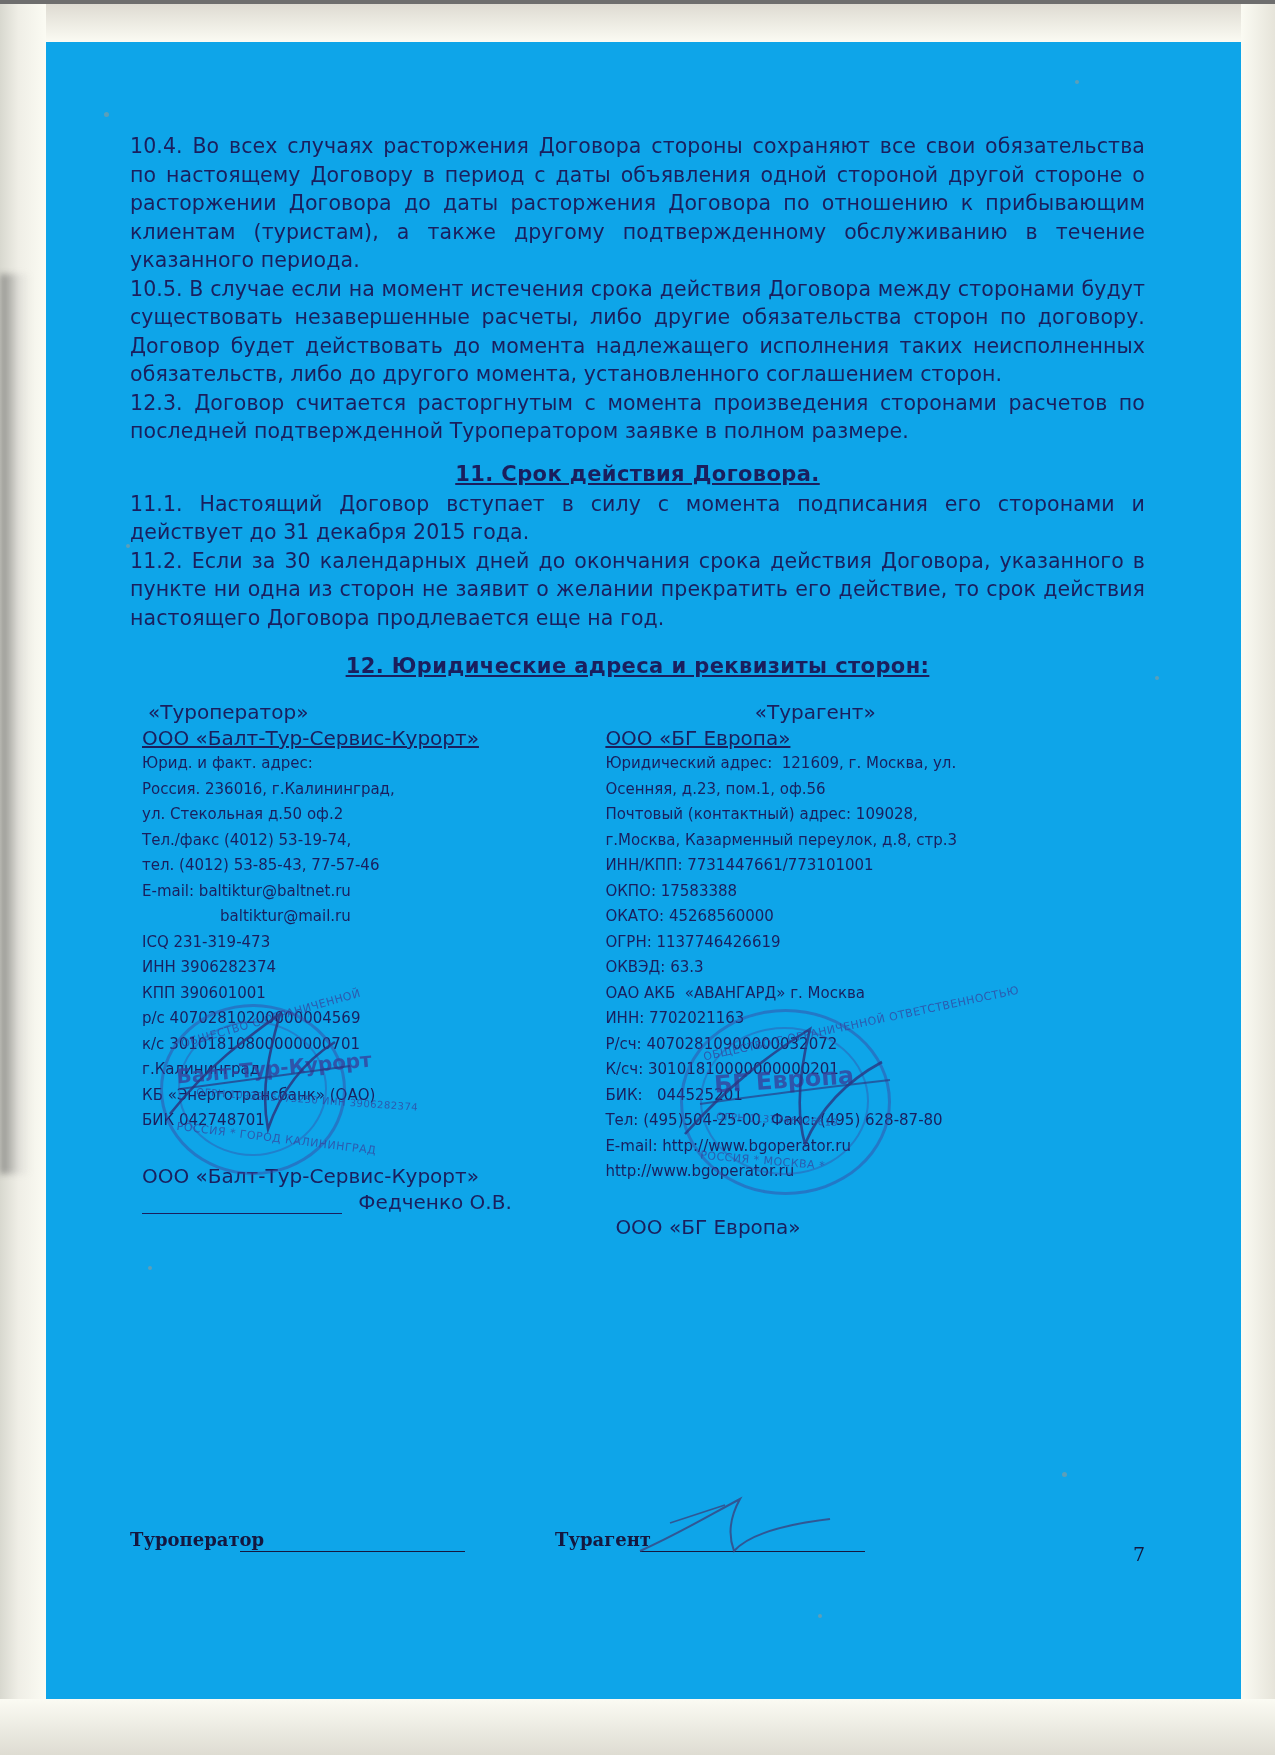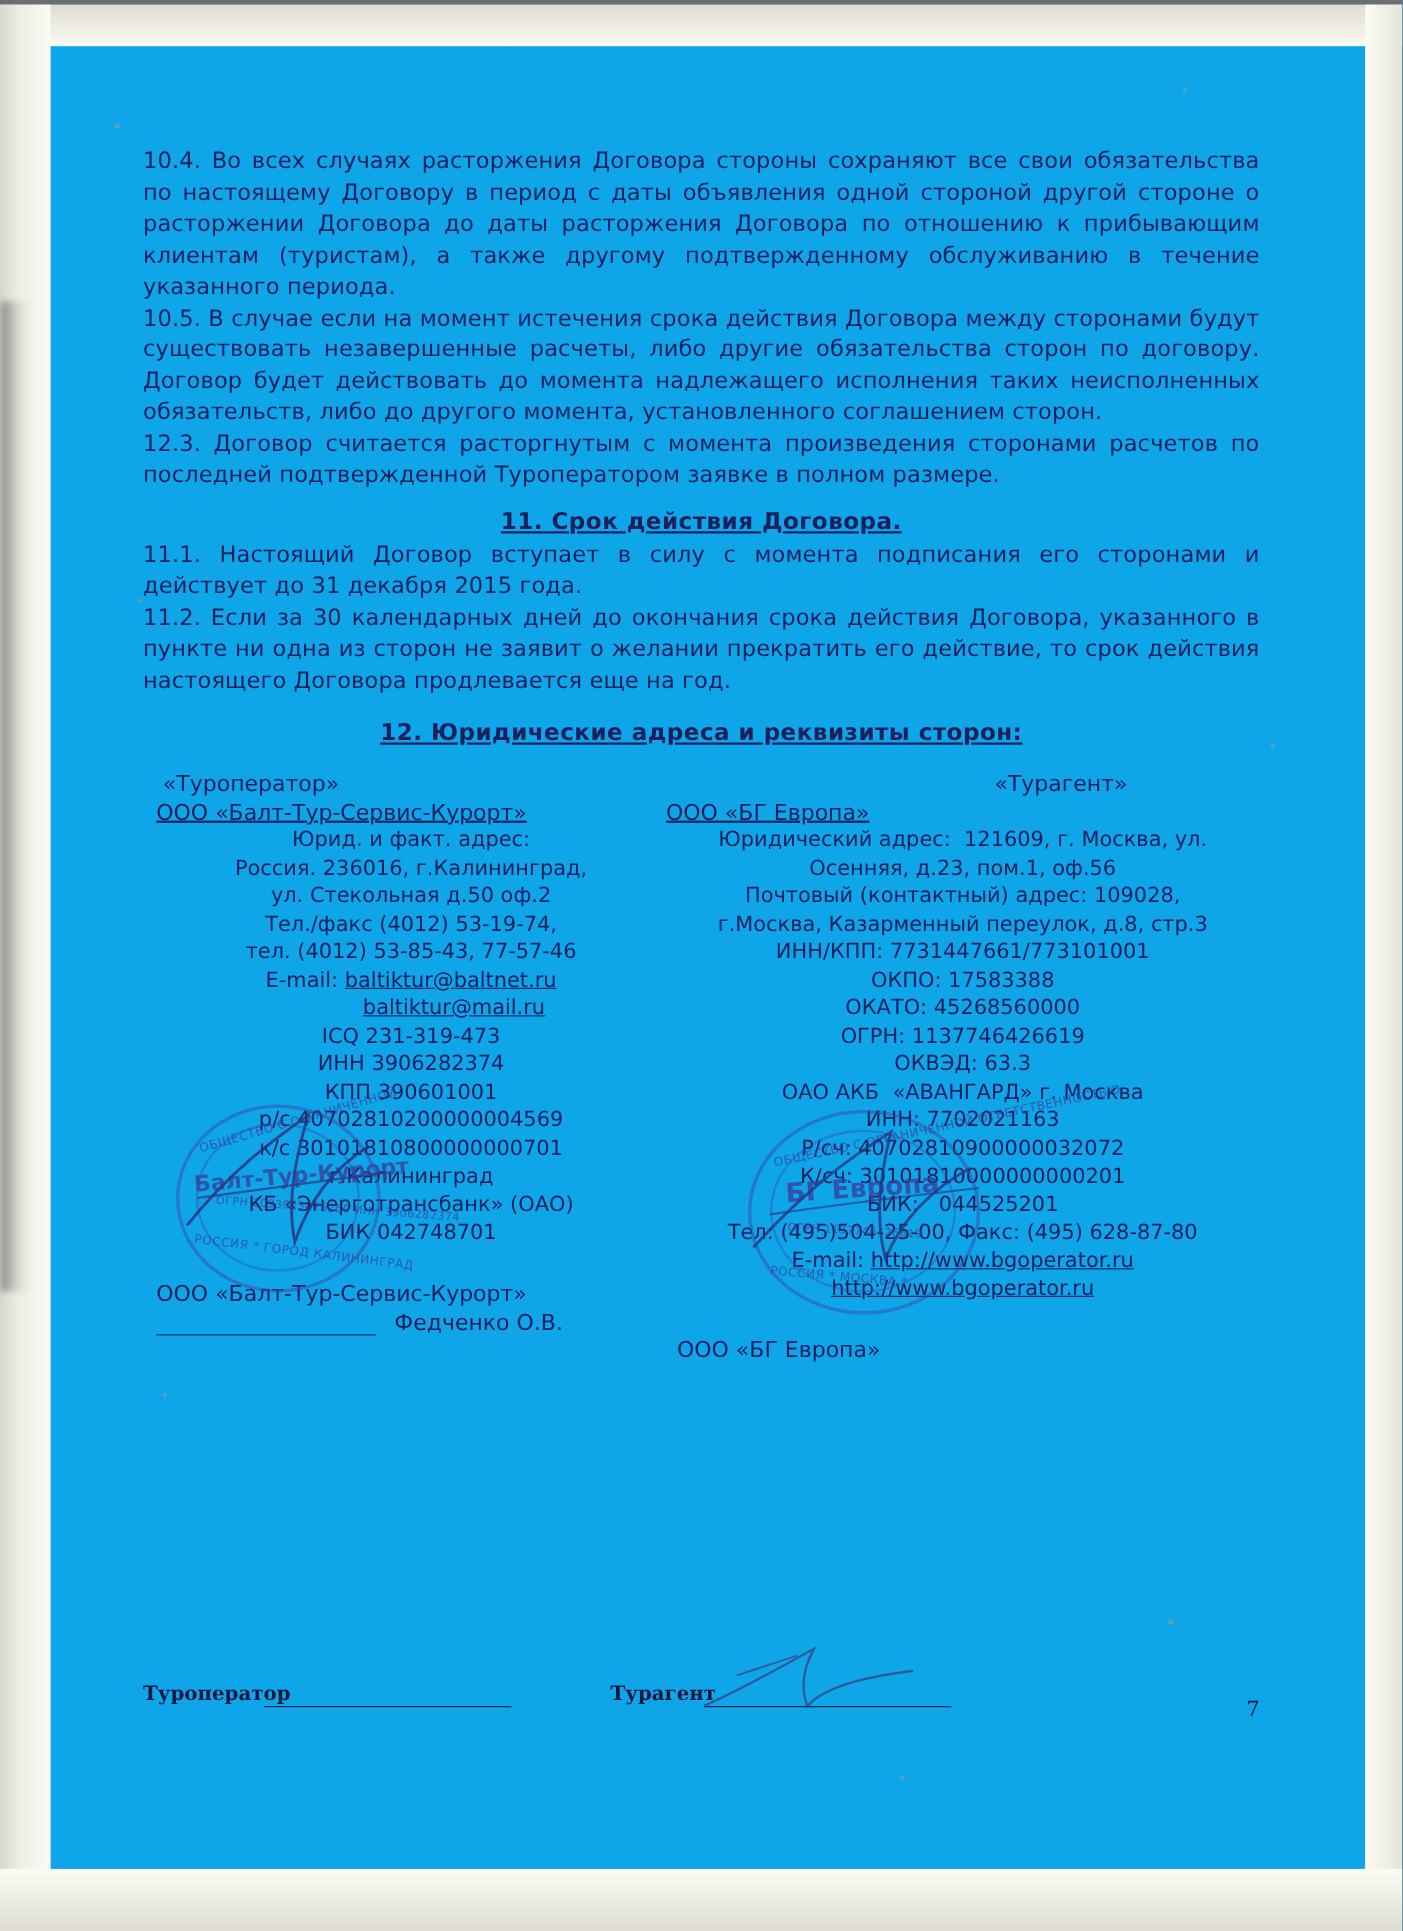--- a/index.html
+++ b/index.html
@@ -81,34 +81,33 @@
     margin-top: 22px;
   }
   .col-left { width: 468px; padding-left: 12px; }
   .col-right { width: 545px; }
 
   .party-title {
     font-size: 20px;
     margin-bottom: 2px;
   }
   .col-left .party-title { padding-left: 6px; }
-  .col-right .party-title { text-align: right; padding-right: 120px; }
+  .col-right .party-title { text-align: center; padding-right: 120px; }
 
   .party-name {
     font-size: 20px;
     text-decoration: underline;
     margin-bottom: 1px;
   }
   .req-line {
-    font-size: 19px;
+    font-size: 15px;
     line-height: 25.5px;
     white-space: pre;
-    text-align: center;
-  }
-  .req-line .ul { text-decoration: underline; }
+  }
+  .req-line .ul { }
   .req-line.indent { padding-left: 78px; }
 
   .sign-block {
     position: relative;
     margin-top: 30px;
   }
   .sign-row {
     font-size: 20px;
     white-space: nowrap;
   }

